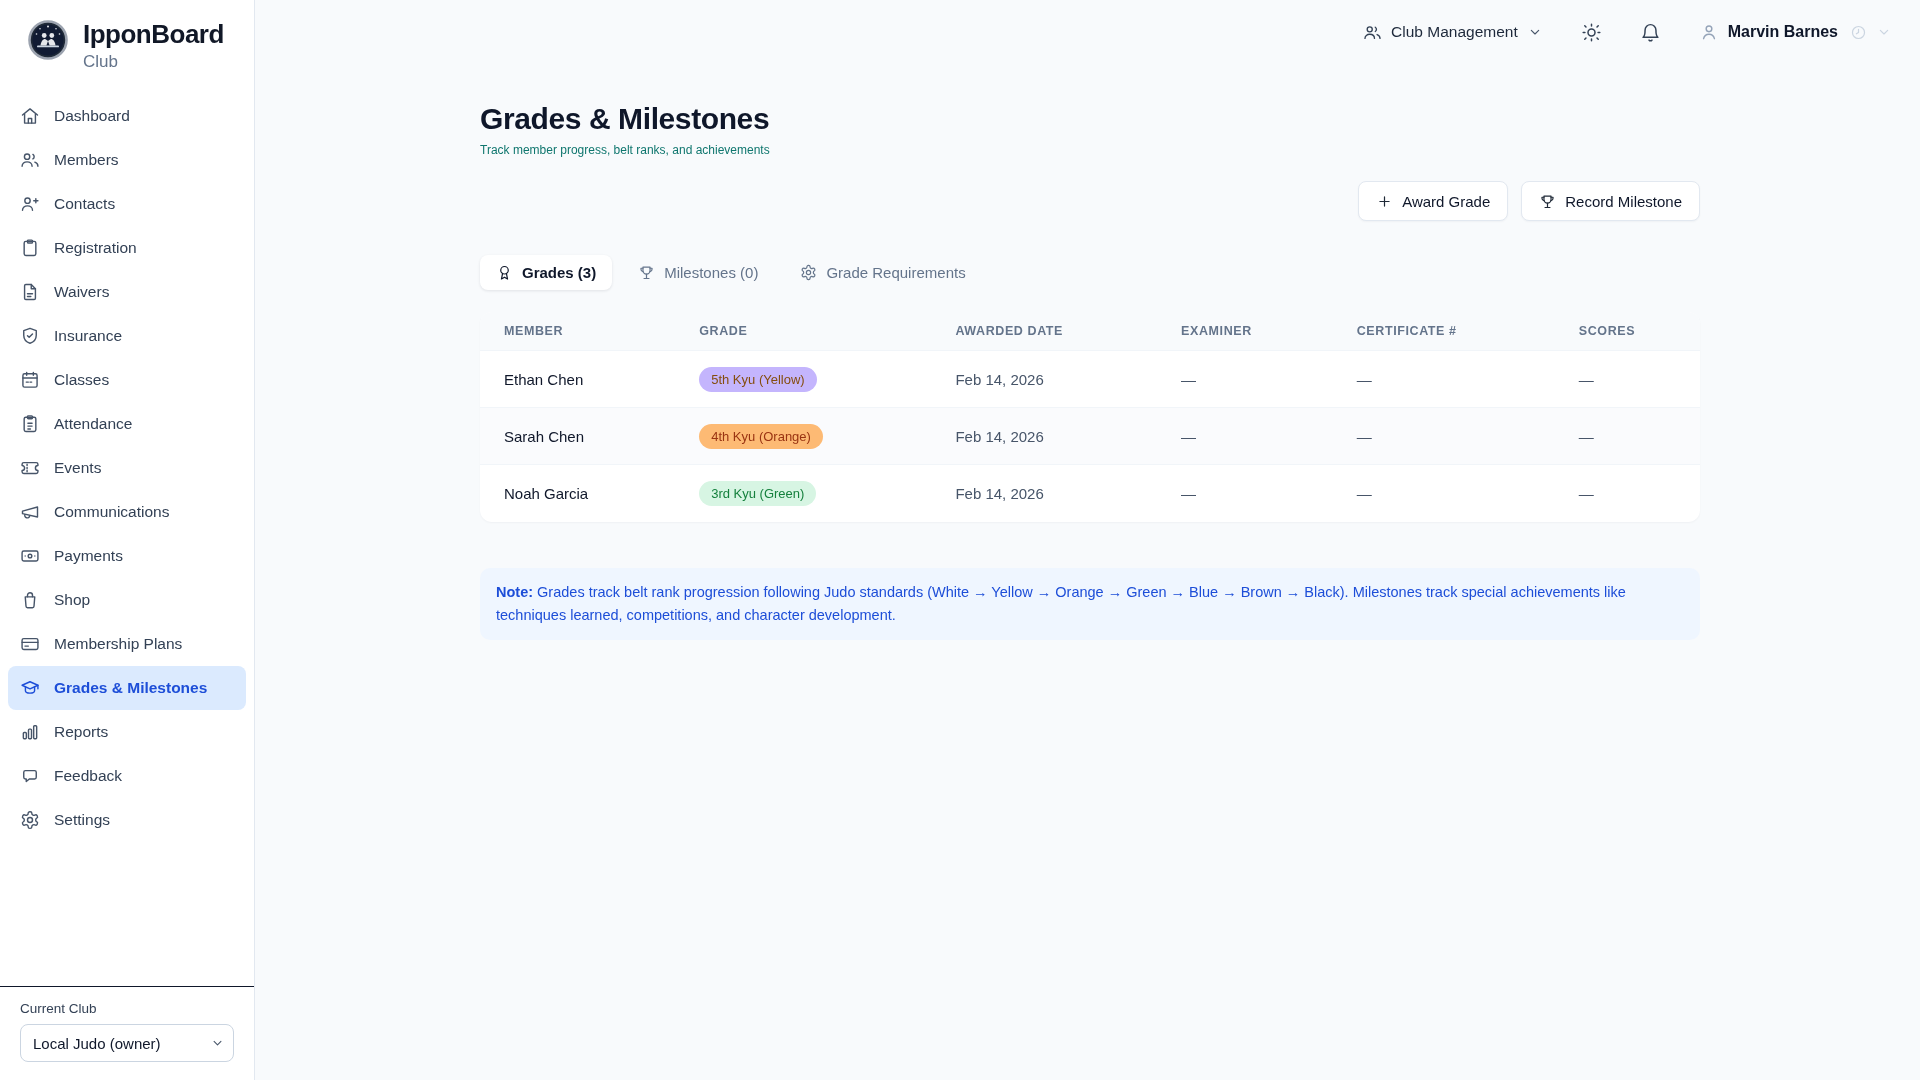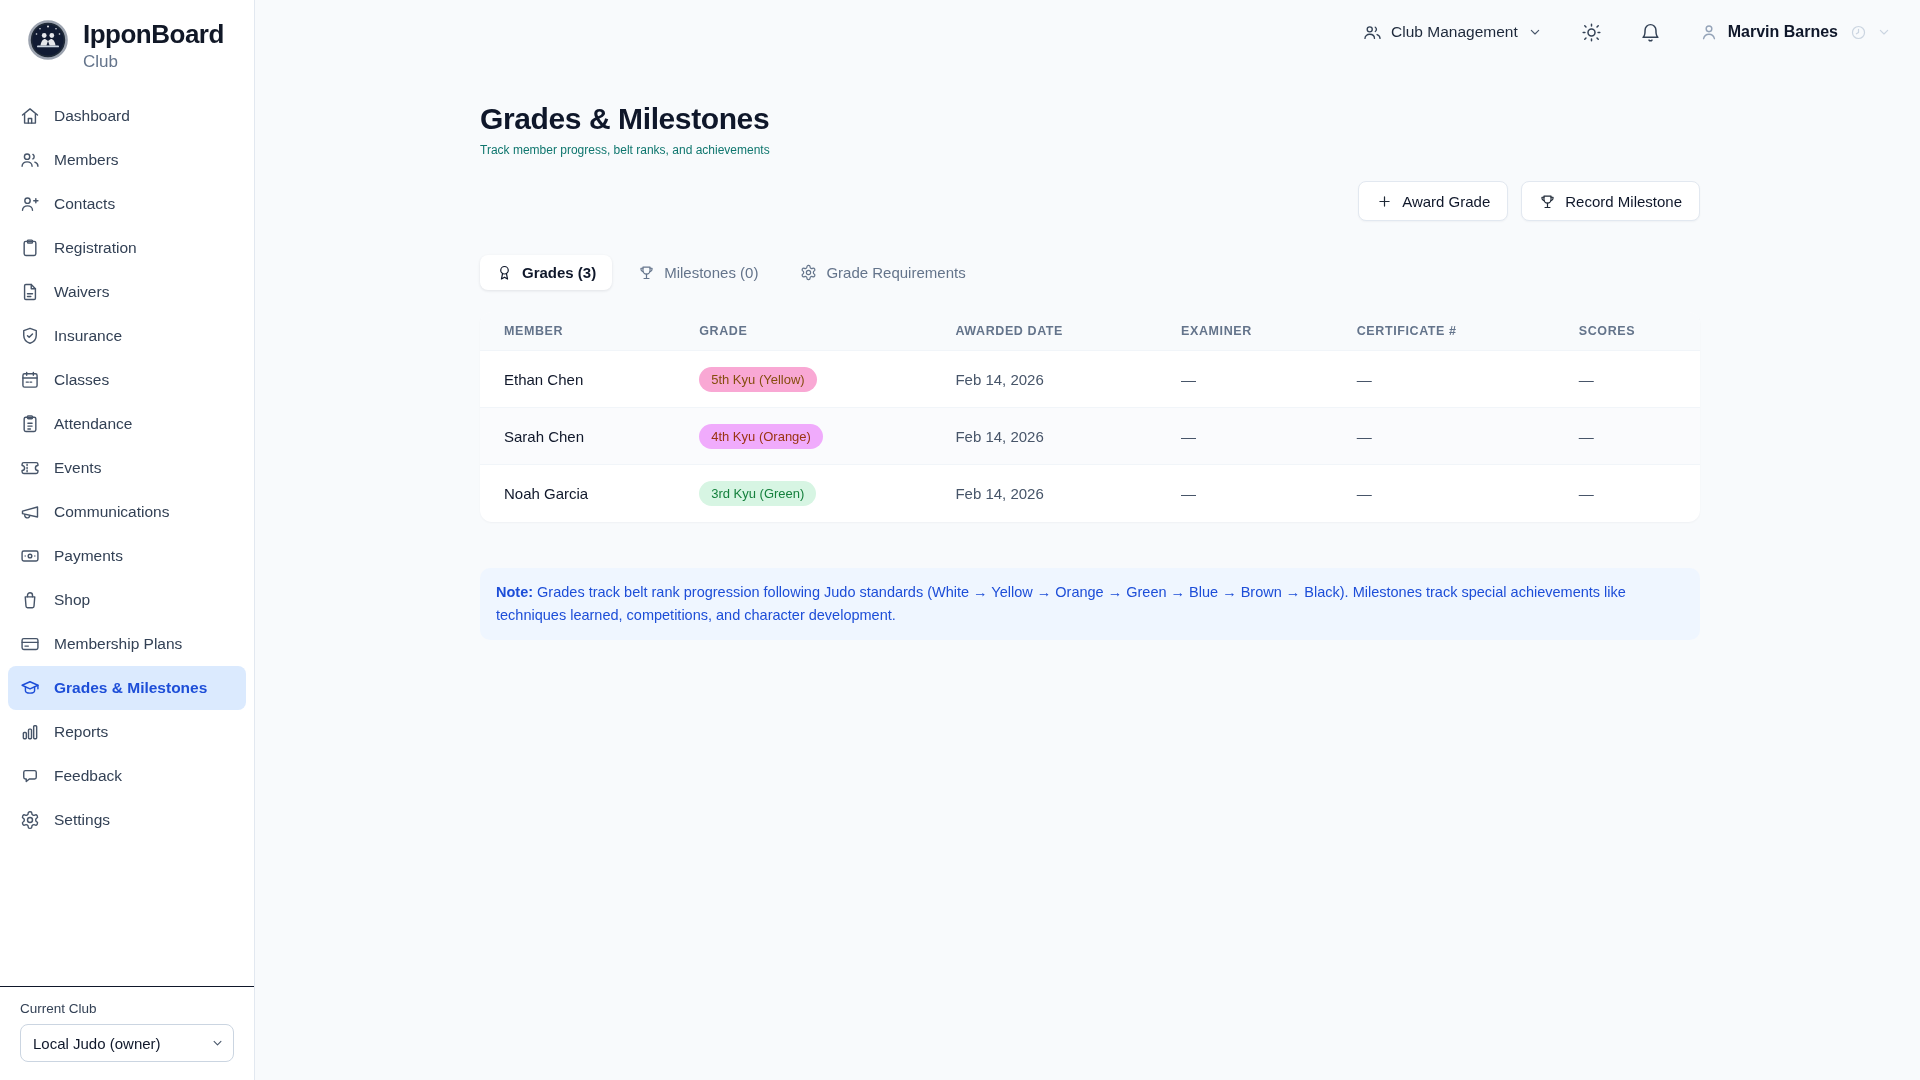--- a/index.html
+++ b/index.html
@@ -67,22 +67,22 @@
   .table-card { margin-top:22px; background:#fff; border-radius:12px; overflow:hidden;
     box-shadow:0 1px 2px rgba(15,23,42,.04); }
   table { width:100%; border-collapse:collapse; table-layout:fixed; }
   thead tr { background:#f8fafc; }
   th { text-align:left; font-size:12.5px; font-weight:600; letter-spacing:.6px; text-transform:uppercase;
     color:#64748b; padding:12px 10px 12px 24px; }
   td { padding:0 10px 0 24px; height:57px; font-size:15px; color:#475569; border-top:1px solid #f1f5f9; }
   td.member { color:#0f172a; font-weight:500; }
   tbody tr:nth-child(even) { background:#fafbfd; }
   .badge { display:inline-block; padding:5px 12px; border-radius:999px; font-size:13px; font-weight:500; }
-  .badge.yellow { background:#f9a8d4; color:#854d0e; }
-  .badge.orange { background:#f0abfc; color:#9a3412; }
+  .badge.yellow { background:#c4b5fd; color:#854d0e; }
+  .badge.orange { background:#fdba74; color:#9a3412; }
   .badge.green  { background:#d7f5e3; color:#15803d; }
 
   .note-box { margin-top:46px; background:#eff6ff; border-radius:10px; padding:13px 16px;
     font-size:14.5px; line-height:1.6; color:#1d4ed8; }
   .note-box b { font-weight:700; }
 </style>
 </head>
 <body>
 
 <aside class="sidebar">

